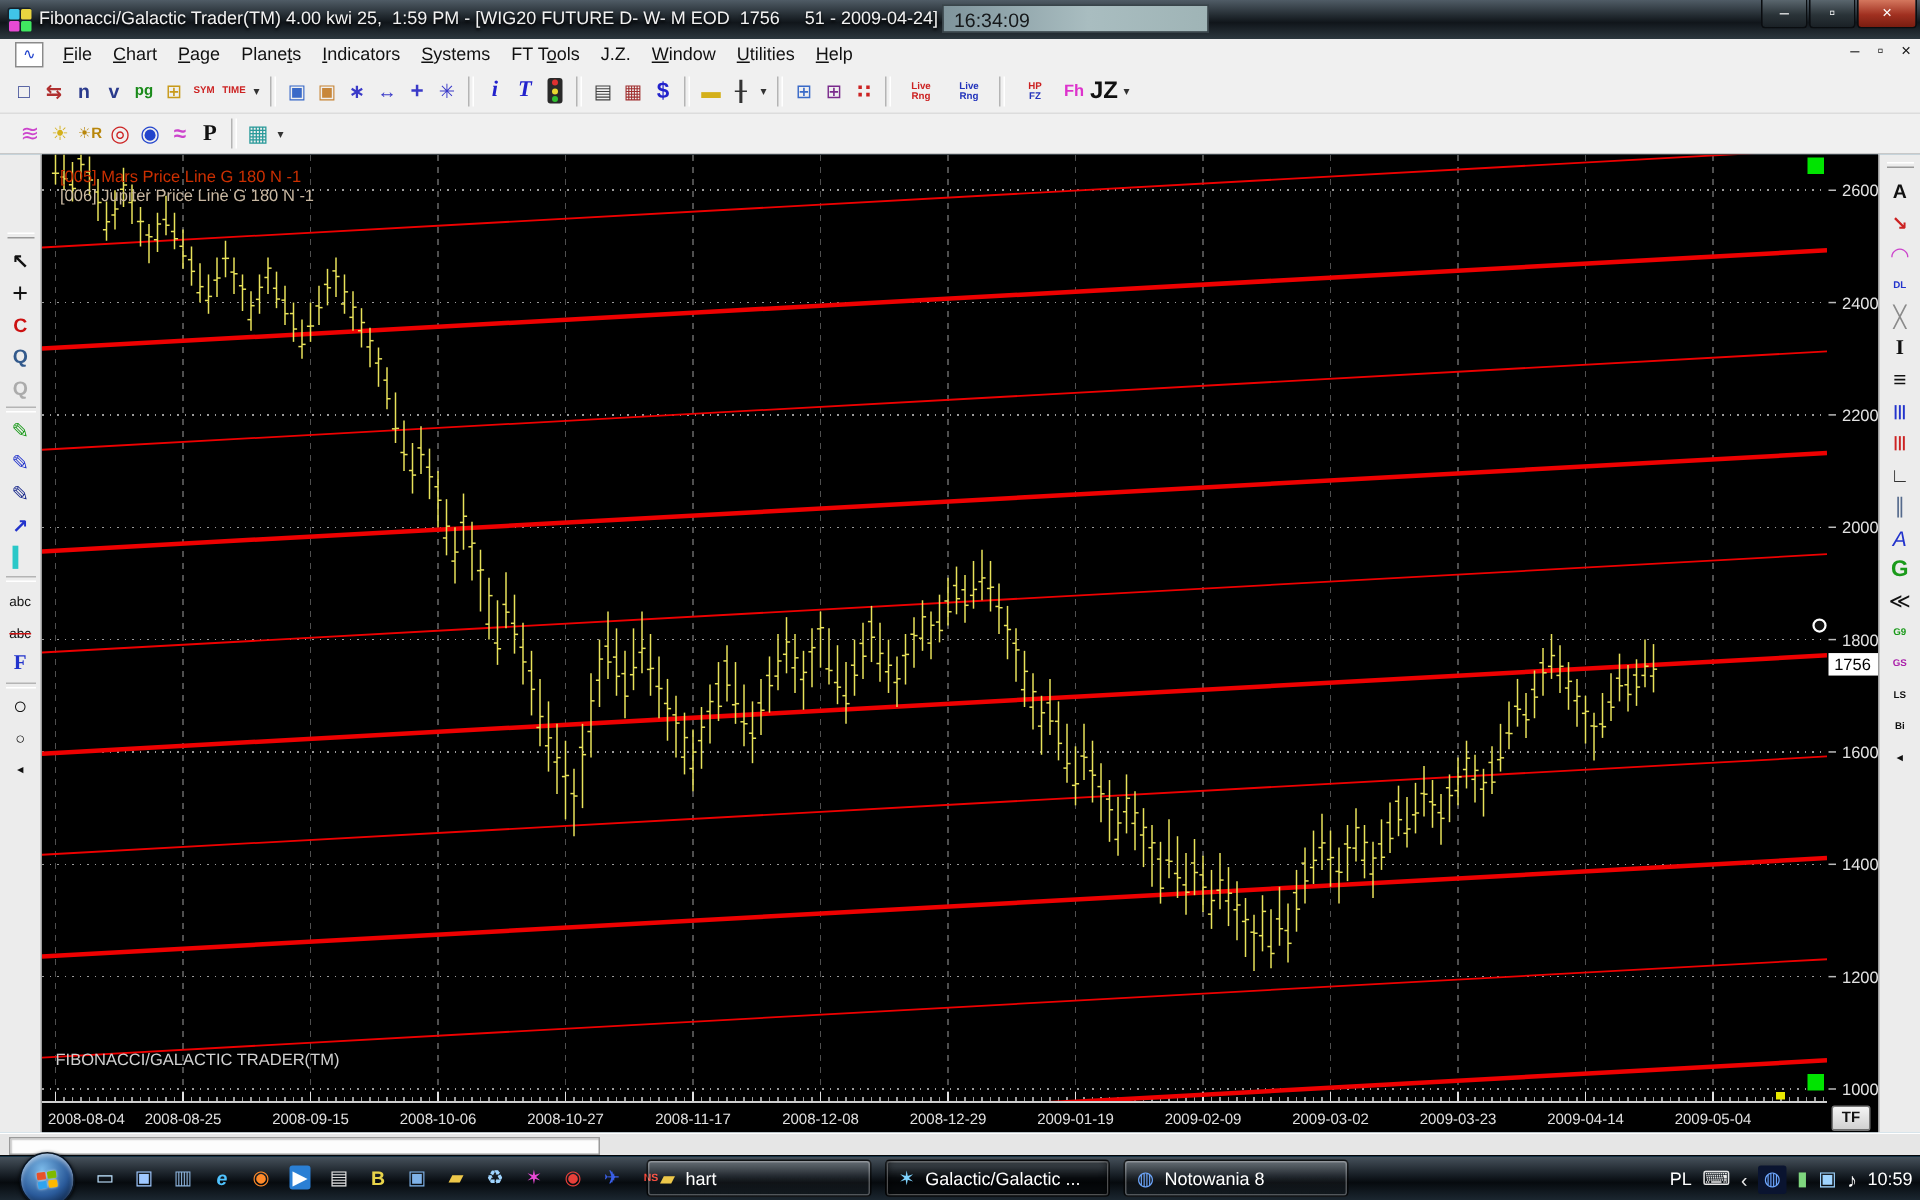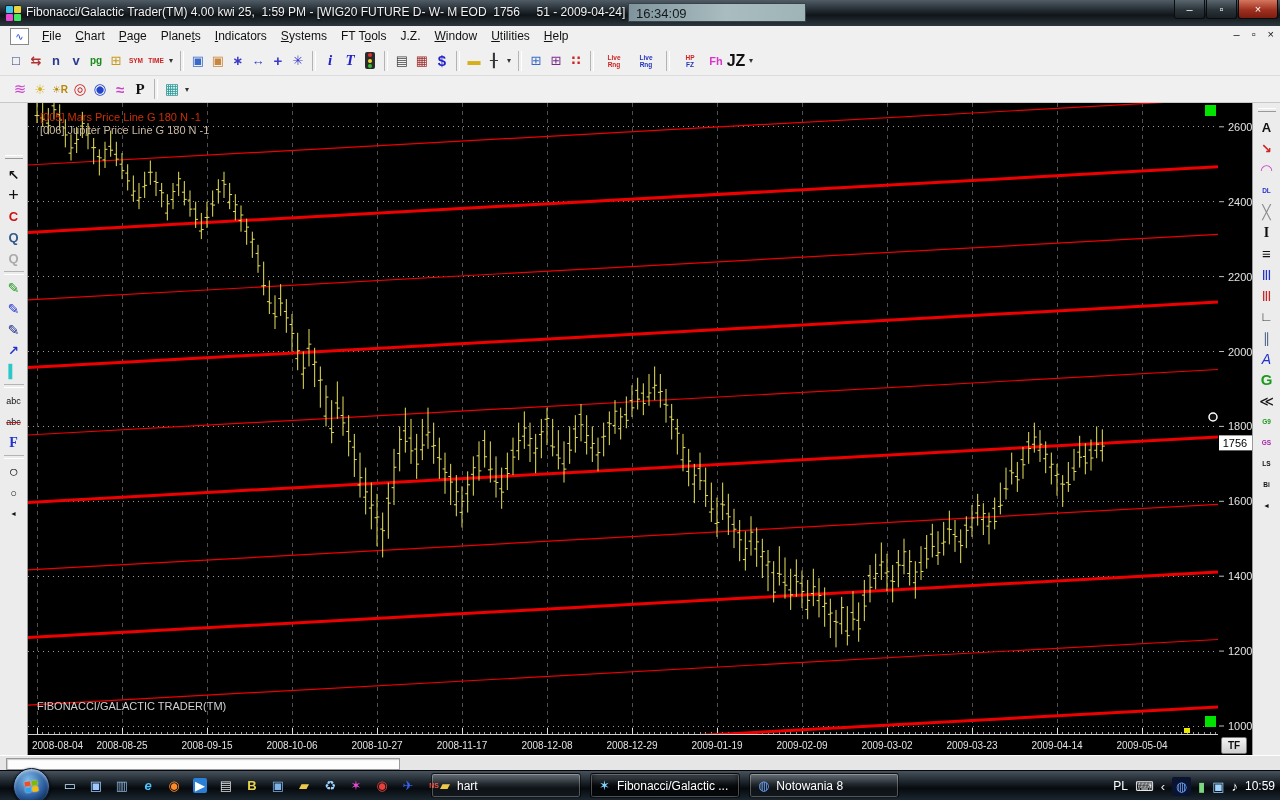--- a/index.html
+++ b/index.html
@@ -1325,21 +1325,21 @@
           <span style="color: rgb(255, 74, 58); font-size: 7px; font-weight: bold;">NS</span>
         </div>
       </div>
     <div id="taskbuttons">
         <div class="tkb">
           <span class="ic" style="color: rgb(238, 200, 74);">▰</span>
           <span>hart</span>
         </div>
         <div class="tkb active">
           <span class="ic" style="color: rgb(127, 212, 255);">✶</span>
-          <span>Fibonacci/Galactic ...</span>
+          <span>Galactic/Galactic ...</span>
         </div>
         <div class="tkb">
           <span class="ic" style="color: rgb(110, 168, 255);">◍</span>
           <span>Notowania 8</span>
         </div>
       </div>
     <div id="systray">
         <span>PL</span>
         <span class="trayic" style="color: rgb(232, 232, 232);">⌨</span>
         <span class="trayic" style="color: rgb(232, 232, 232);">‹</span>

